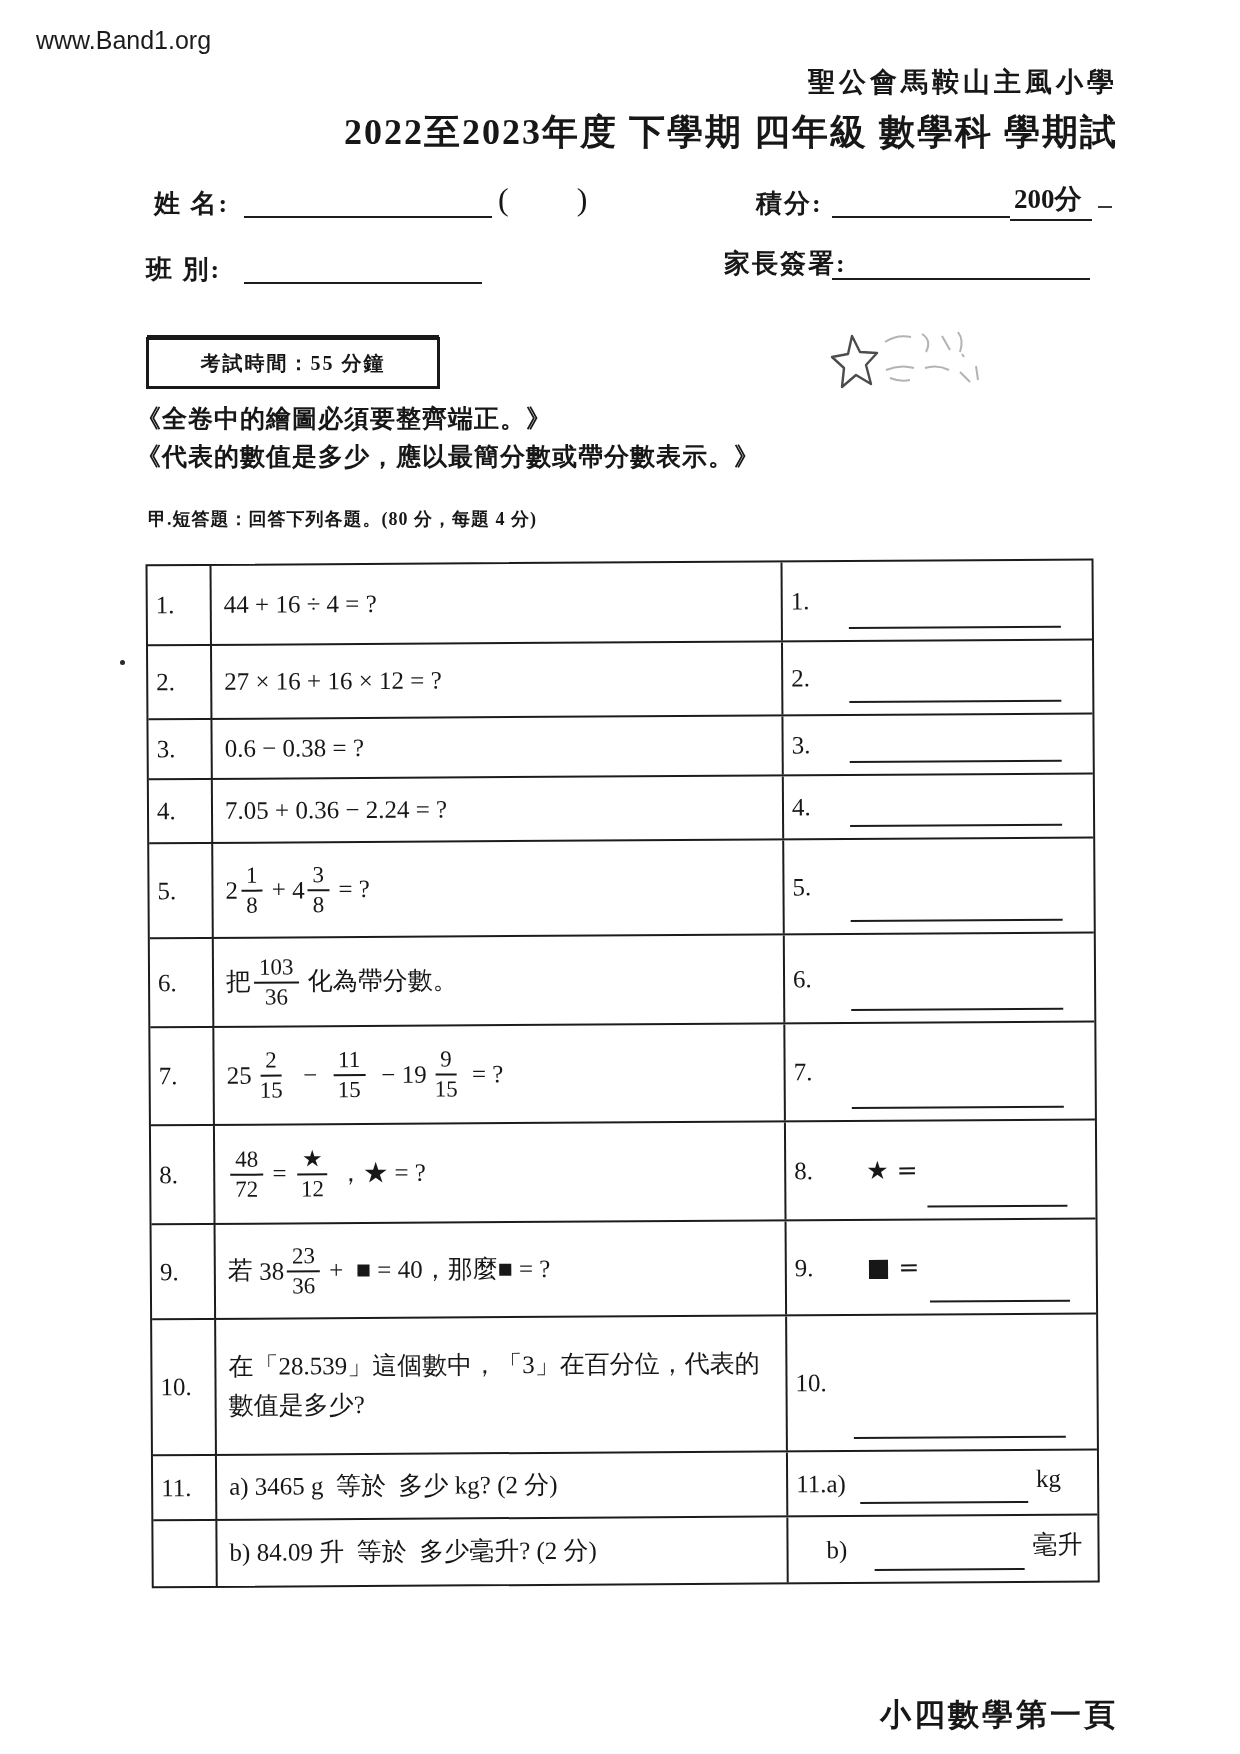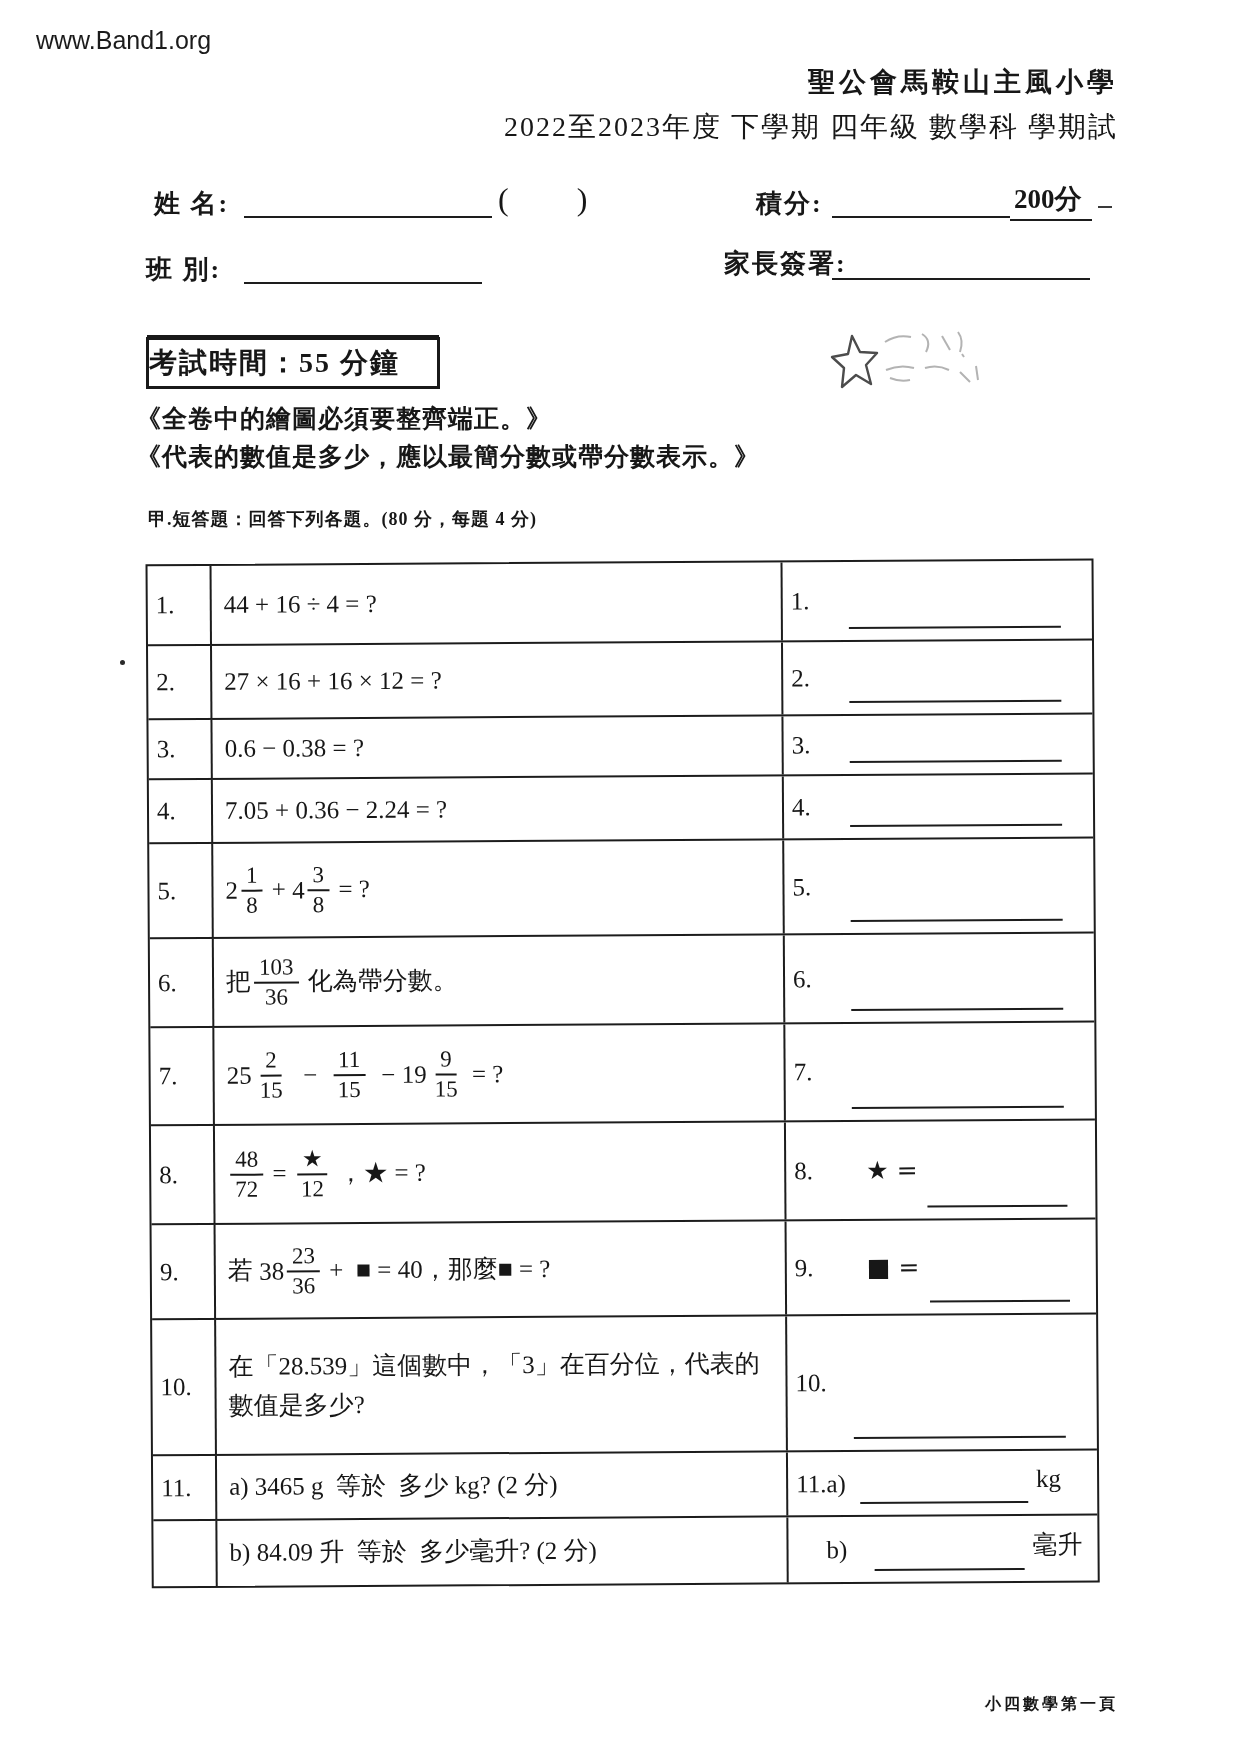--- a/index.html
+++ b/index.html
@@ -7,33 +7,33 @@
     width:1240px;height:1754px;position:relative;overflow:hidden;
     background:#ffffff;color:#171717;
     font-family:"Liberation Serif","DejaVu Serif",serif;
     -webkit-font-smoothing:antialiased;
   }
   .abs{position:absolute;}
   .center-wrap{position:absolute;left:0;width:1118px;text-align:right;}
   .watermark{left:36px;top:26px;font-family:"Liberation Sans","DejaVu Sans",sans-serif;
     font-size:25px;color:#1b1b1b;}
   .school{top:64px;font-size:27px;font-weight:700;letter-spacing:4px;}
-  .examtitle{top:108px;font-size:28px;font-weight:400;letter-spacing:2px;}
+  .examtitle{top:108px;font-size:36px;font-weight:700;letter-spacing:2px;}
   .field-label{font-size:26px;font-weight:700;letter-spacing:2px;}
   .blankline{border-bottom:2.5px solid #1d1d1d;}
   .paren{font-size:32px;font-weight:400;letter-spacing:18px;}
   .score-value{font-size:27px;font-weight:700;border-bottom:2.5px solid #1d1d1d;
     padding:0 10px 2px 4px;}
   .scan-tick{border-bottom:2px solid #3a3a3a;width:14px;}
   .timebox{left:146px;top:337px;width:288px;height:46px;border:3px solid #191919;
-    box-shadow:0 -3px 0 -1px #191919;display:flex;align-items:center;justify-content:flex-start;
-    font-size:28px;font-weight:700;letter-spacing:2px;}
+    box-shadow:0 -3px 0 -1px #191919;display:flex;align-items:center;justify-content:center;
+    font-size:20px;font-weight:700;letter-spacing:2px;}
   .instr{left:136px;font-size:25px;font-weight:700;letter-spacing:1px;}
   .heading{left:148px;top:507px;font-size:18px;font-weight:700;letter-spacing:1px;}
-  .footer{top:1694px;font-size:16px;font-weight:700;letter-spacing:3px;}
+  .footer{top:1694px;font-size:31px;font-weight:700;letter-spacing:3px;}
 
   
   .qtable{left:148px;top:562px;width:944px;border:2.5px solid #1c1c1c;
     transform:rotate(-0.35deg);transform-origin:40% 40%;background:transparent;}
   .qrow{display:flex;border-bottom:2px solid #1c1c1c;}
   .qrow:last-child{border-bottom:none;}
   .cell{box-sizing:border-box;}
   .cell-num{width:64px;border-right:2px solid #1c1c1c;display:flex;align-items:center;
     padding-left:8px;font-size:25px;}
   .cell-q{width:571px;border-right:2px solid #1c1c1c;display:flex;align-items:center;

